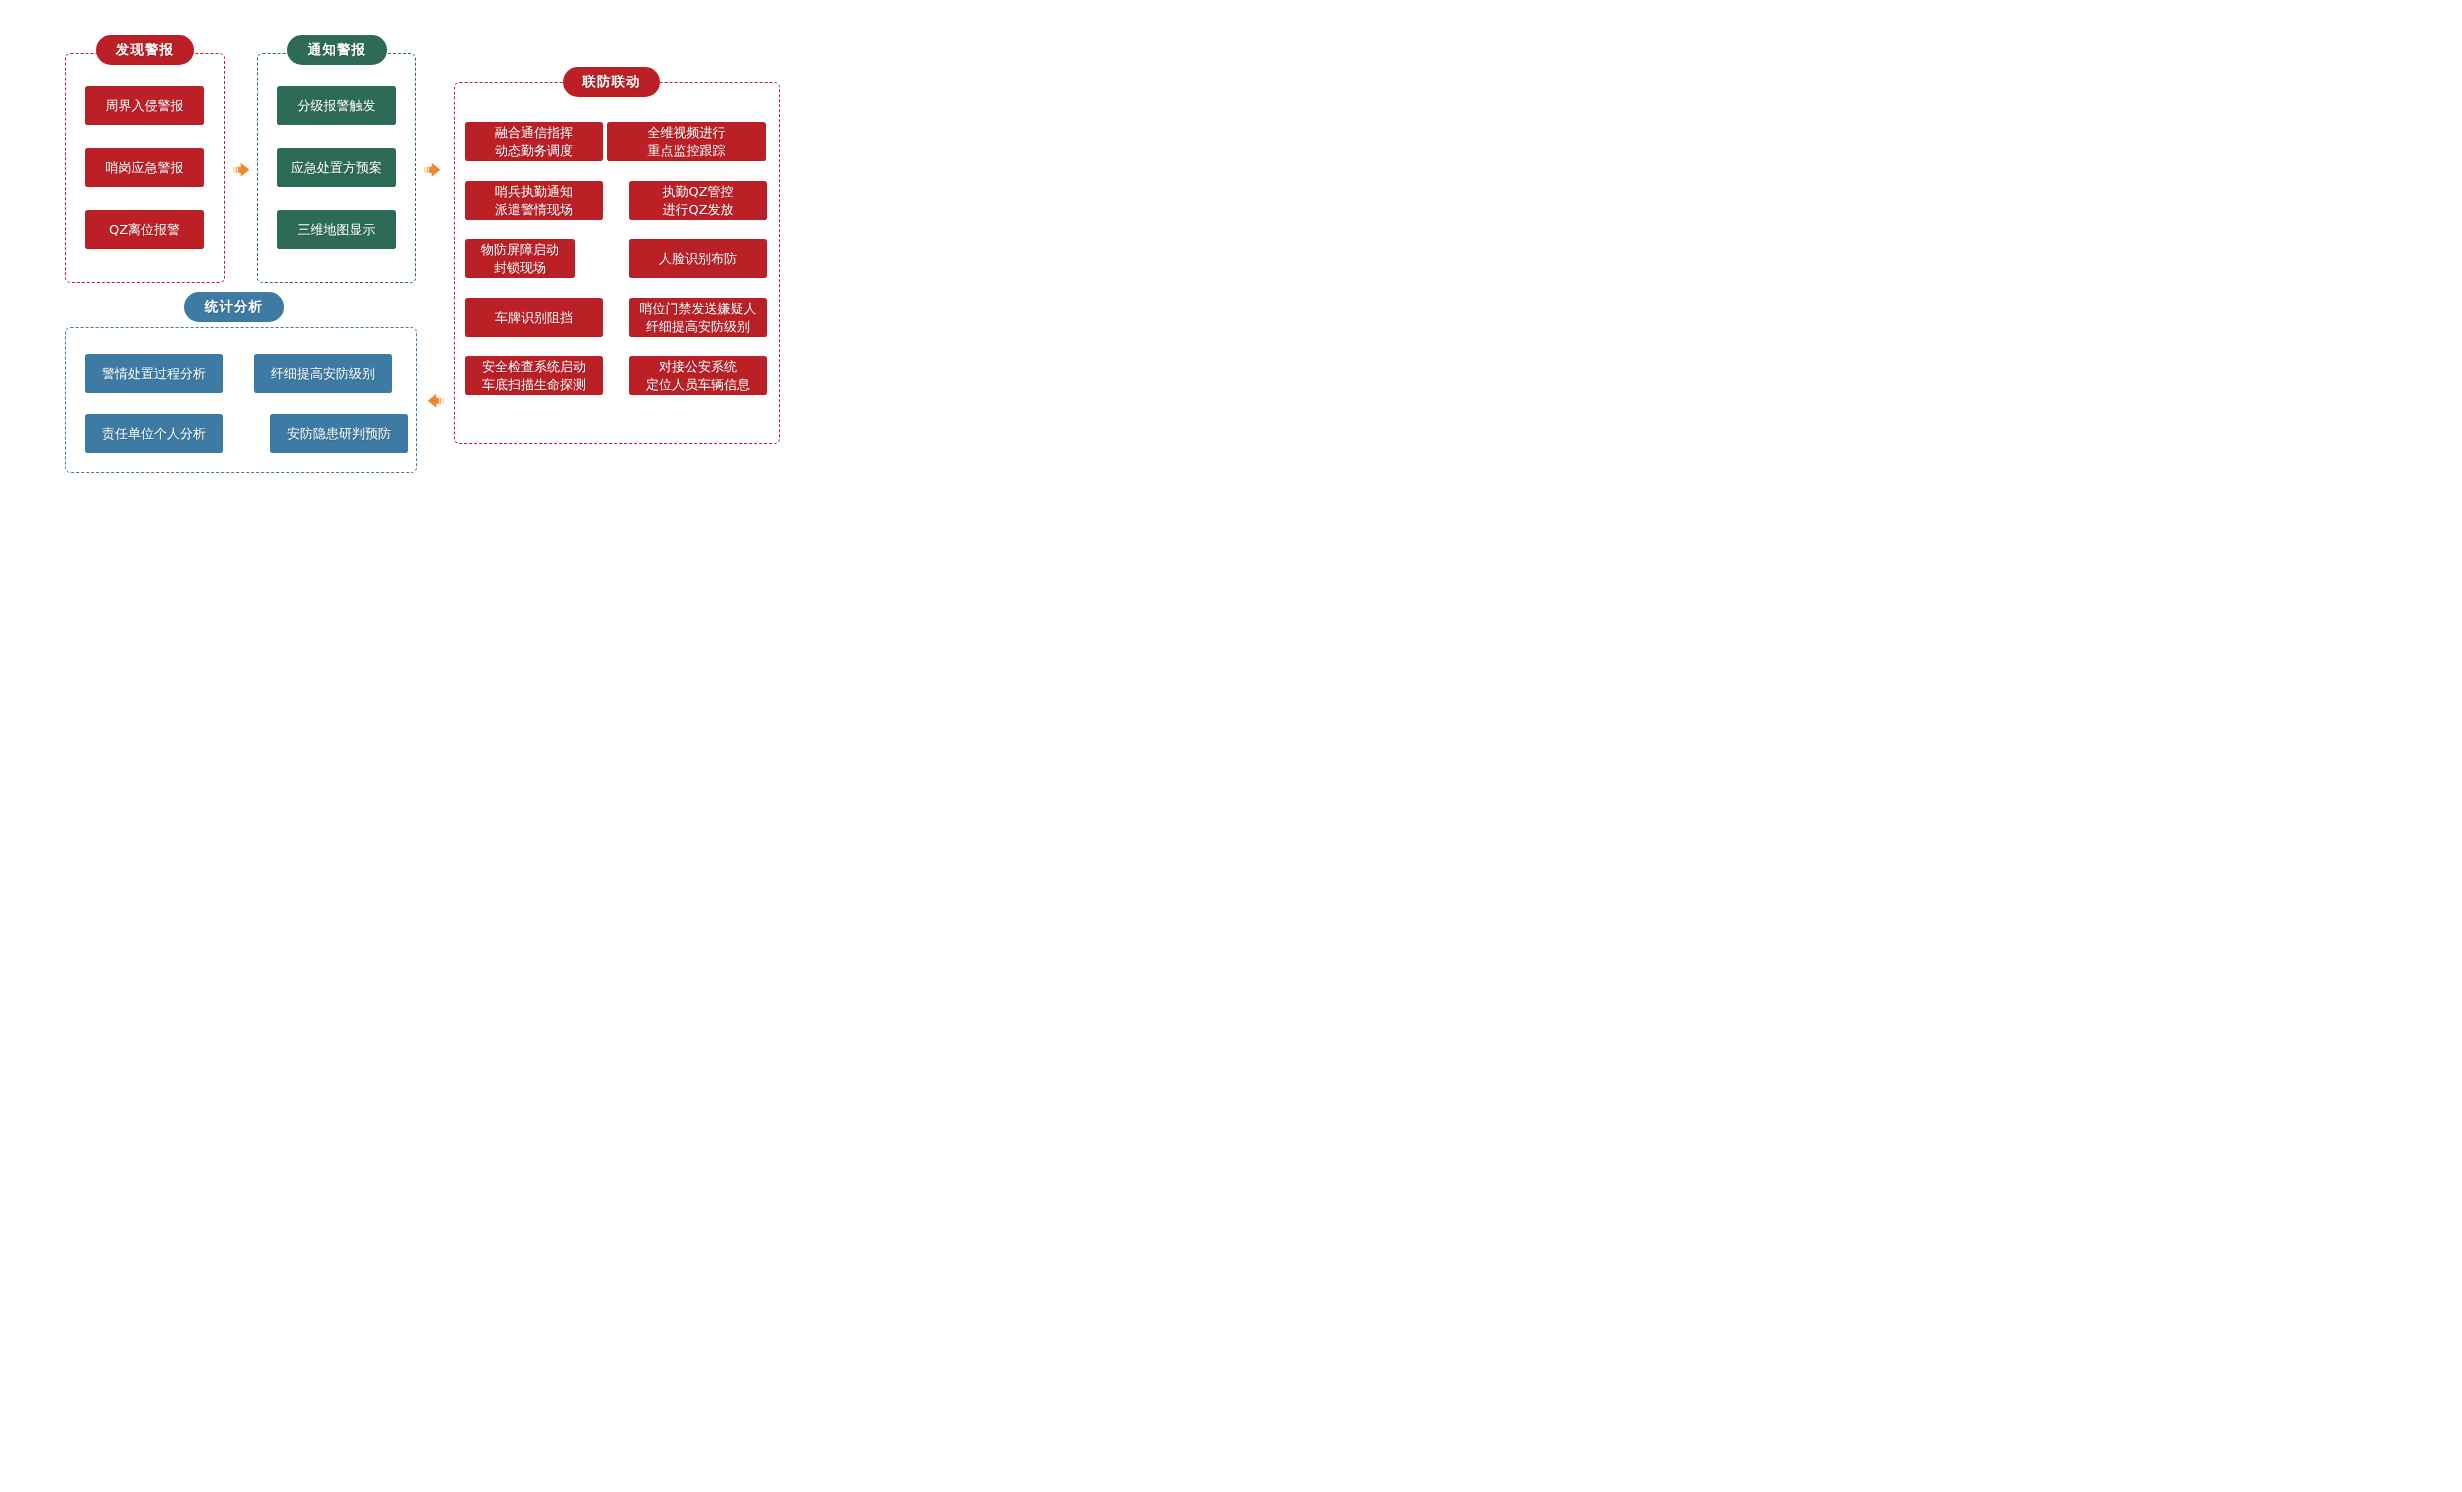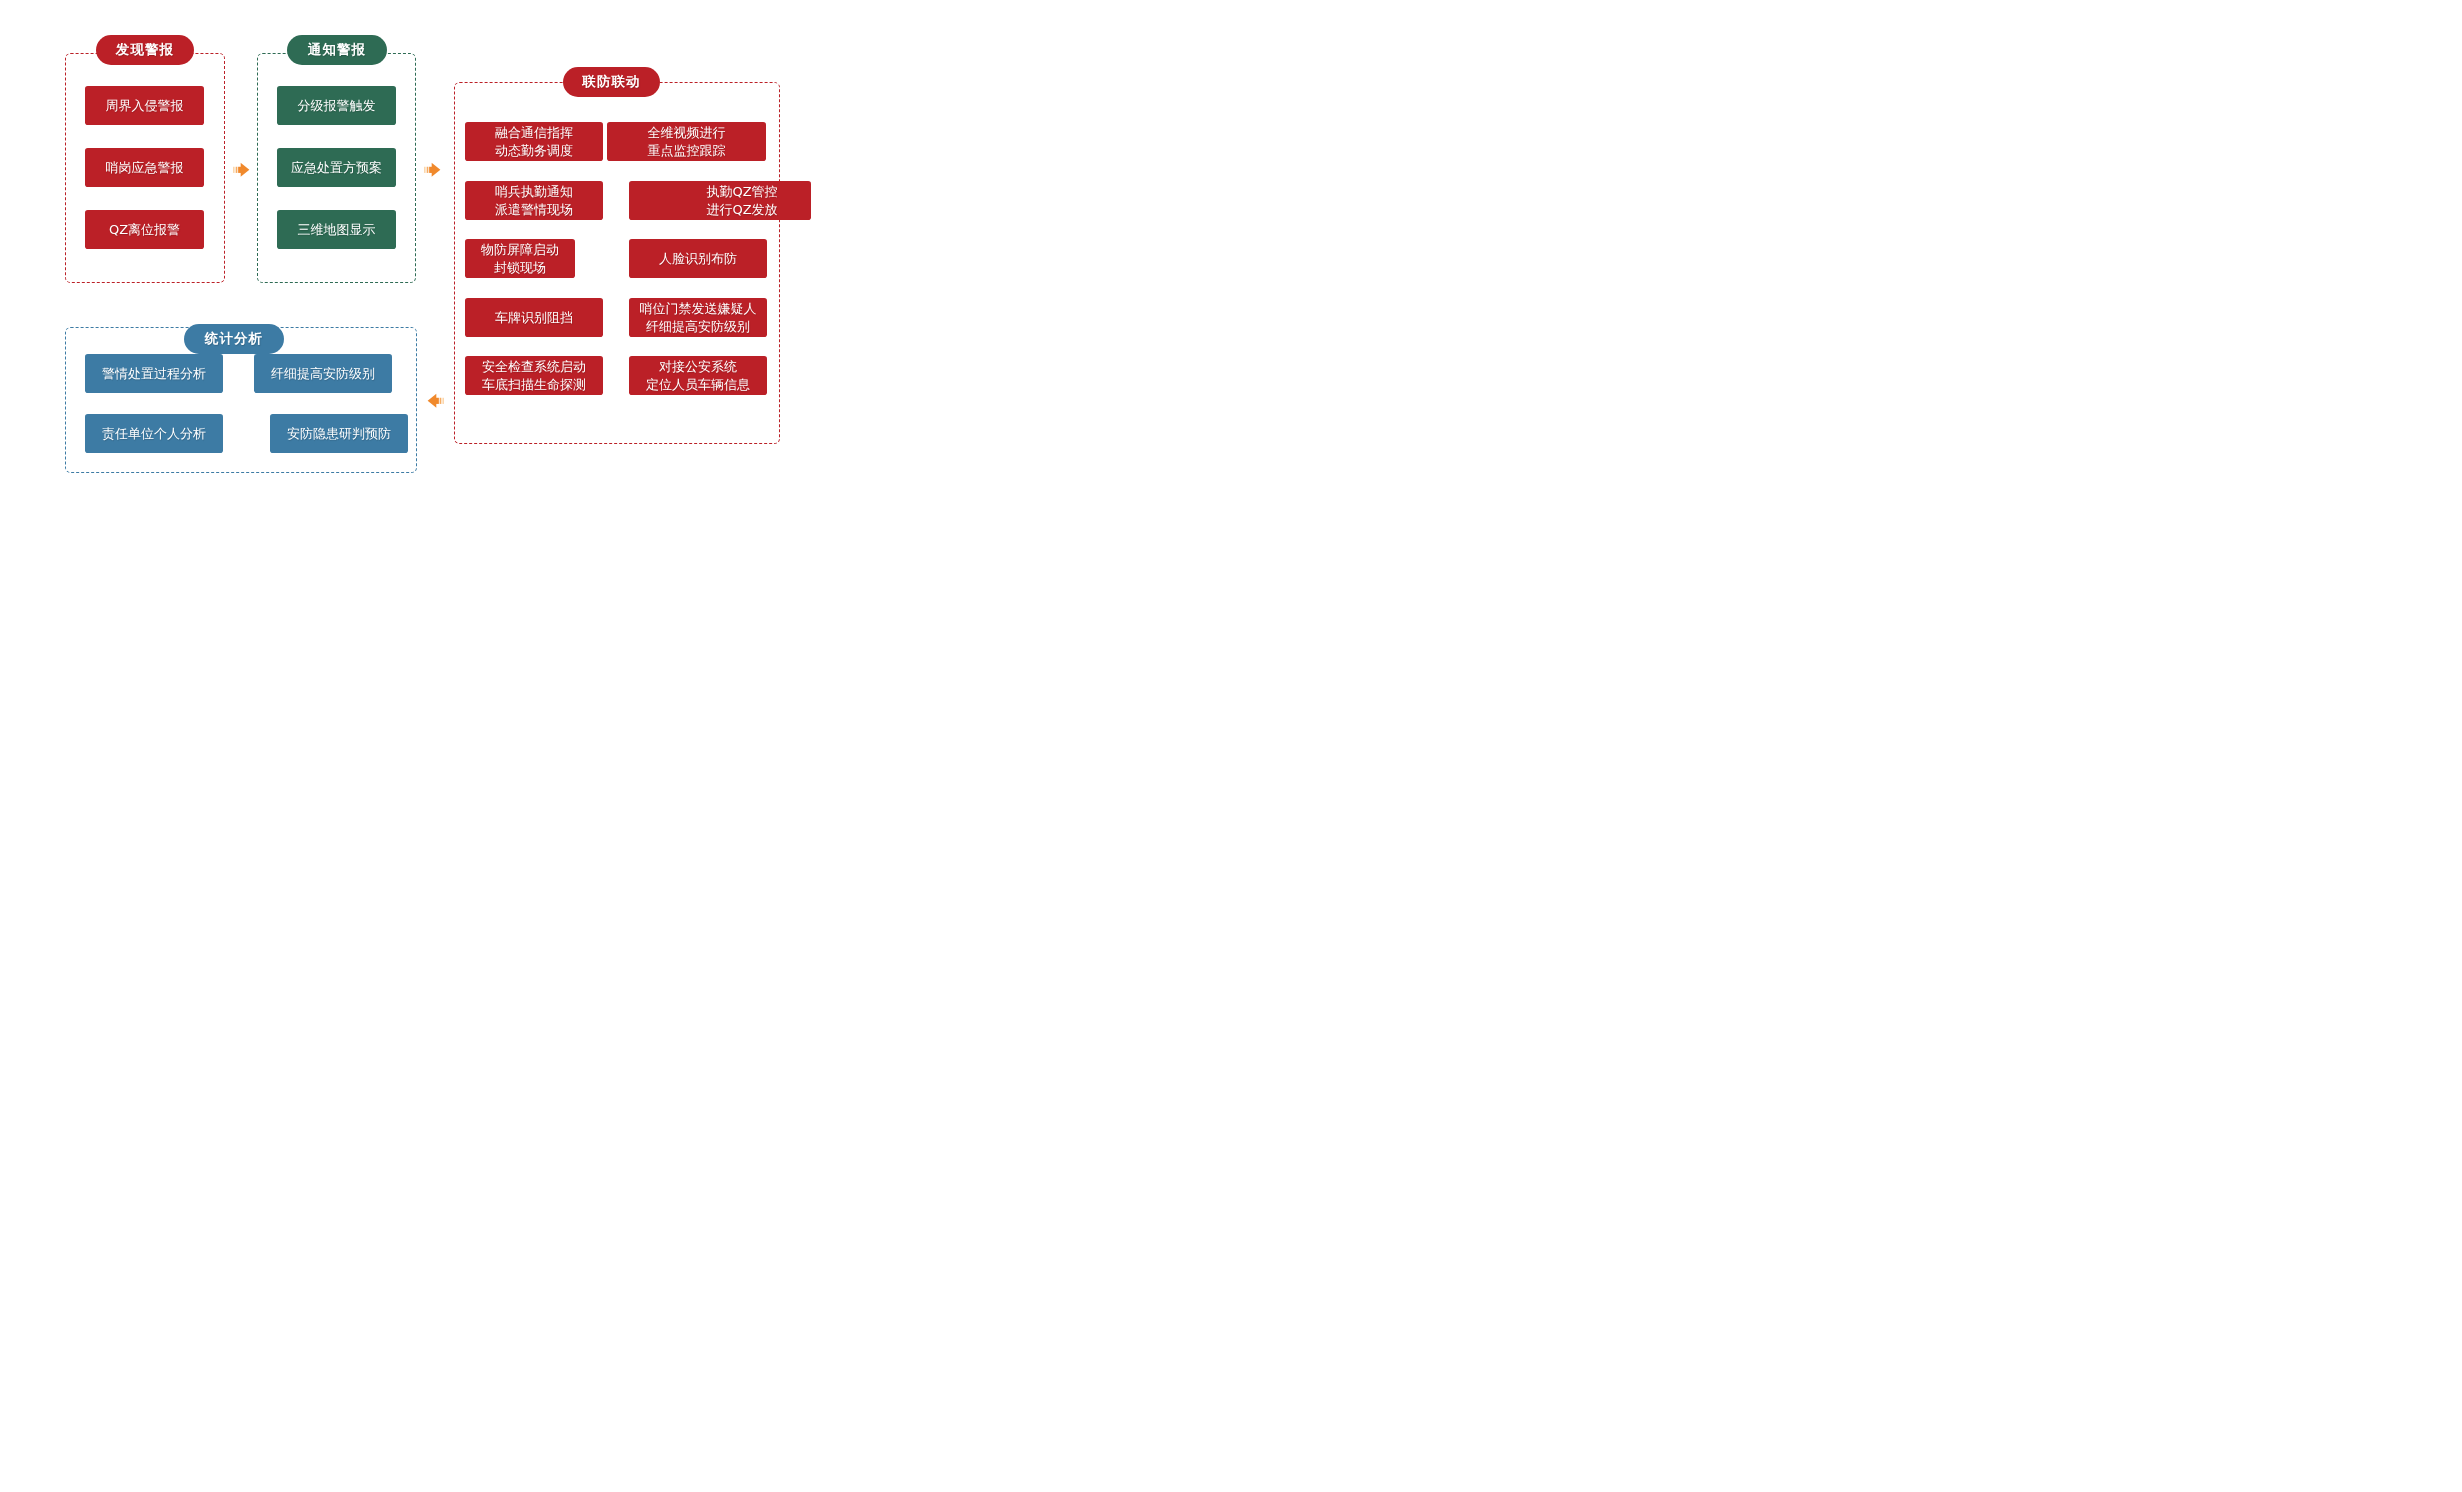--- a/index.html
+++ b/index.html
@@ -97,39 +97,39 @@
   <div class="node fill-red" style="left:465px; top:181px; width:138px; height:39px;">哨兵执勤通知
 派遣警情现场</div>
   <div class="node fill-red" style="left:465px; top:239px; width:110px; height:39px;">物防屏障启动
 封锁现场</div>
   <div class="node fill-red" style="left:465px; top:298px; width:138px; height:39px;">车牌识别阻挡</div>
   <div class="node fill-red" style="left:465px; top:356px; width:138px; height:39px;">安全检查系统启动
 车底扫描生命探测</div>
 
   <div class="node fill-red" style="left:607px; top:122px; width:159px; height:39px;">全维视频进行
 重点监控跟踪</div>
-  <div class="node fill-red" style="left:629px; top:181px; width:138px; height:39px;padding-left:44px;">执勤QZ管控
+  <div class="node fill-red" style="left:629px; top:181px; width:138px; height:39px;">执勤QZ管控
 进行QZ发放</div>
   <div class="node fill-red" style="left:629px; top:239px; width:138px; height:39px;">人脸识别布防</div>
   <div class="node fill-red" style="left:629px; top:298px; width:138px; height:39px;">哨位门禁发送嫌疑人
 纤细提高安防级别</div>
   <div class="node fill-red" style="left:629px; top:356px; width:138px; height:39px;">对接公安系统
 定位人员车辆信息</div>
 
   <div class="arrow left" style="left:427px; top:393px;">
     <svg viewBox="0 0 30 28" xmlns="http://www.w3.org/2000/svg">
       <rect x="0" y="8.5" width="2.6" height="11" fill="#FBD3A5"></rect>
       <rect x="4.6" y="8.5" width="3" height="11" fill="#F6AC63"></rect>
       <rect x="9" y="8.5" width="5.5" height="11" fill="#F0892C"></rect>
       <polygon points="13.5,1.5 29,14 13.5,26.5" fill="#F0892C"></polygon>
     </svg>
   </div>
 
   <div class="group-border blue" style="left:65px; top:327px; width:350px; height:144px;"></div>
-  <div class="pill fill-blue" style="left:184px; top:324px; width:100px; height:30px;font-family:Liberation Mono, monospace;">统计分析</div>
+  <div class="pill fill-blue" style="left:184px; top:292px; width:100px; height:30px;font-family:Liberation Mono, monospace;">统计分析</div>
 
   <div class="node fill-blue" style="left:85px; top:354px; width:138px; height:39px;">警情处置过程分析</div>
   <div class="node fill-blue" style="left:85px; top:414px; width:138px; height:39px;">责任单位个人分析</div>
   <div class="node fill-blue" style="left:254px; top:354px; width:138px; height:39px;">纤细提高安防级别</div>
   <div class="node fill-blue" style="left:254px; top:414px; width:138px; height:39px;margin-left:16px;">安防隐患研判预防</div>
 
 </div>
 
 
 </body></html>

